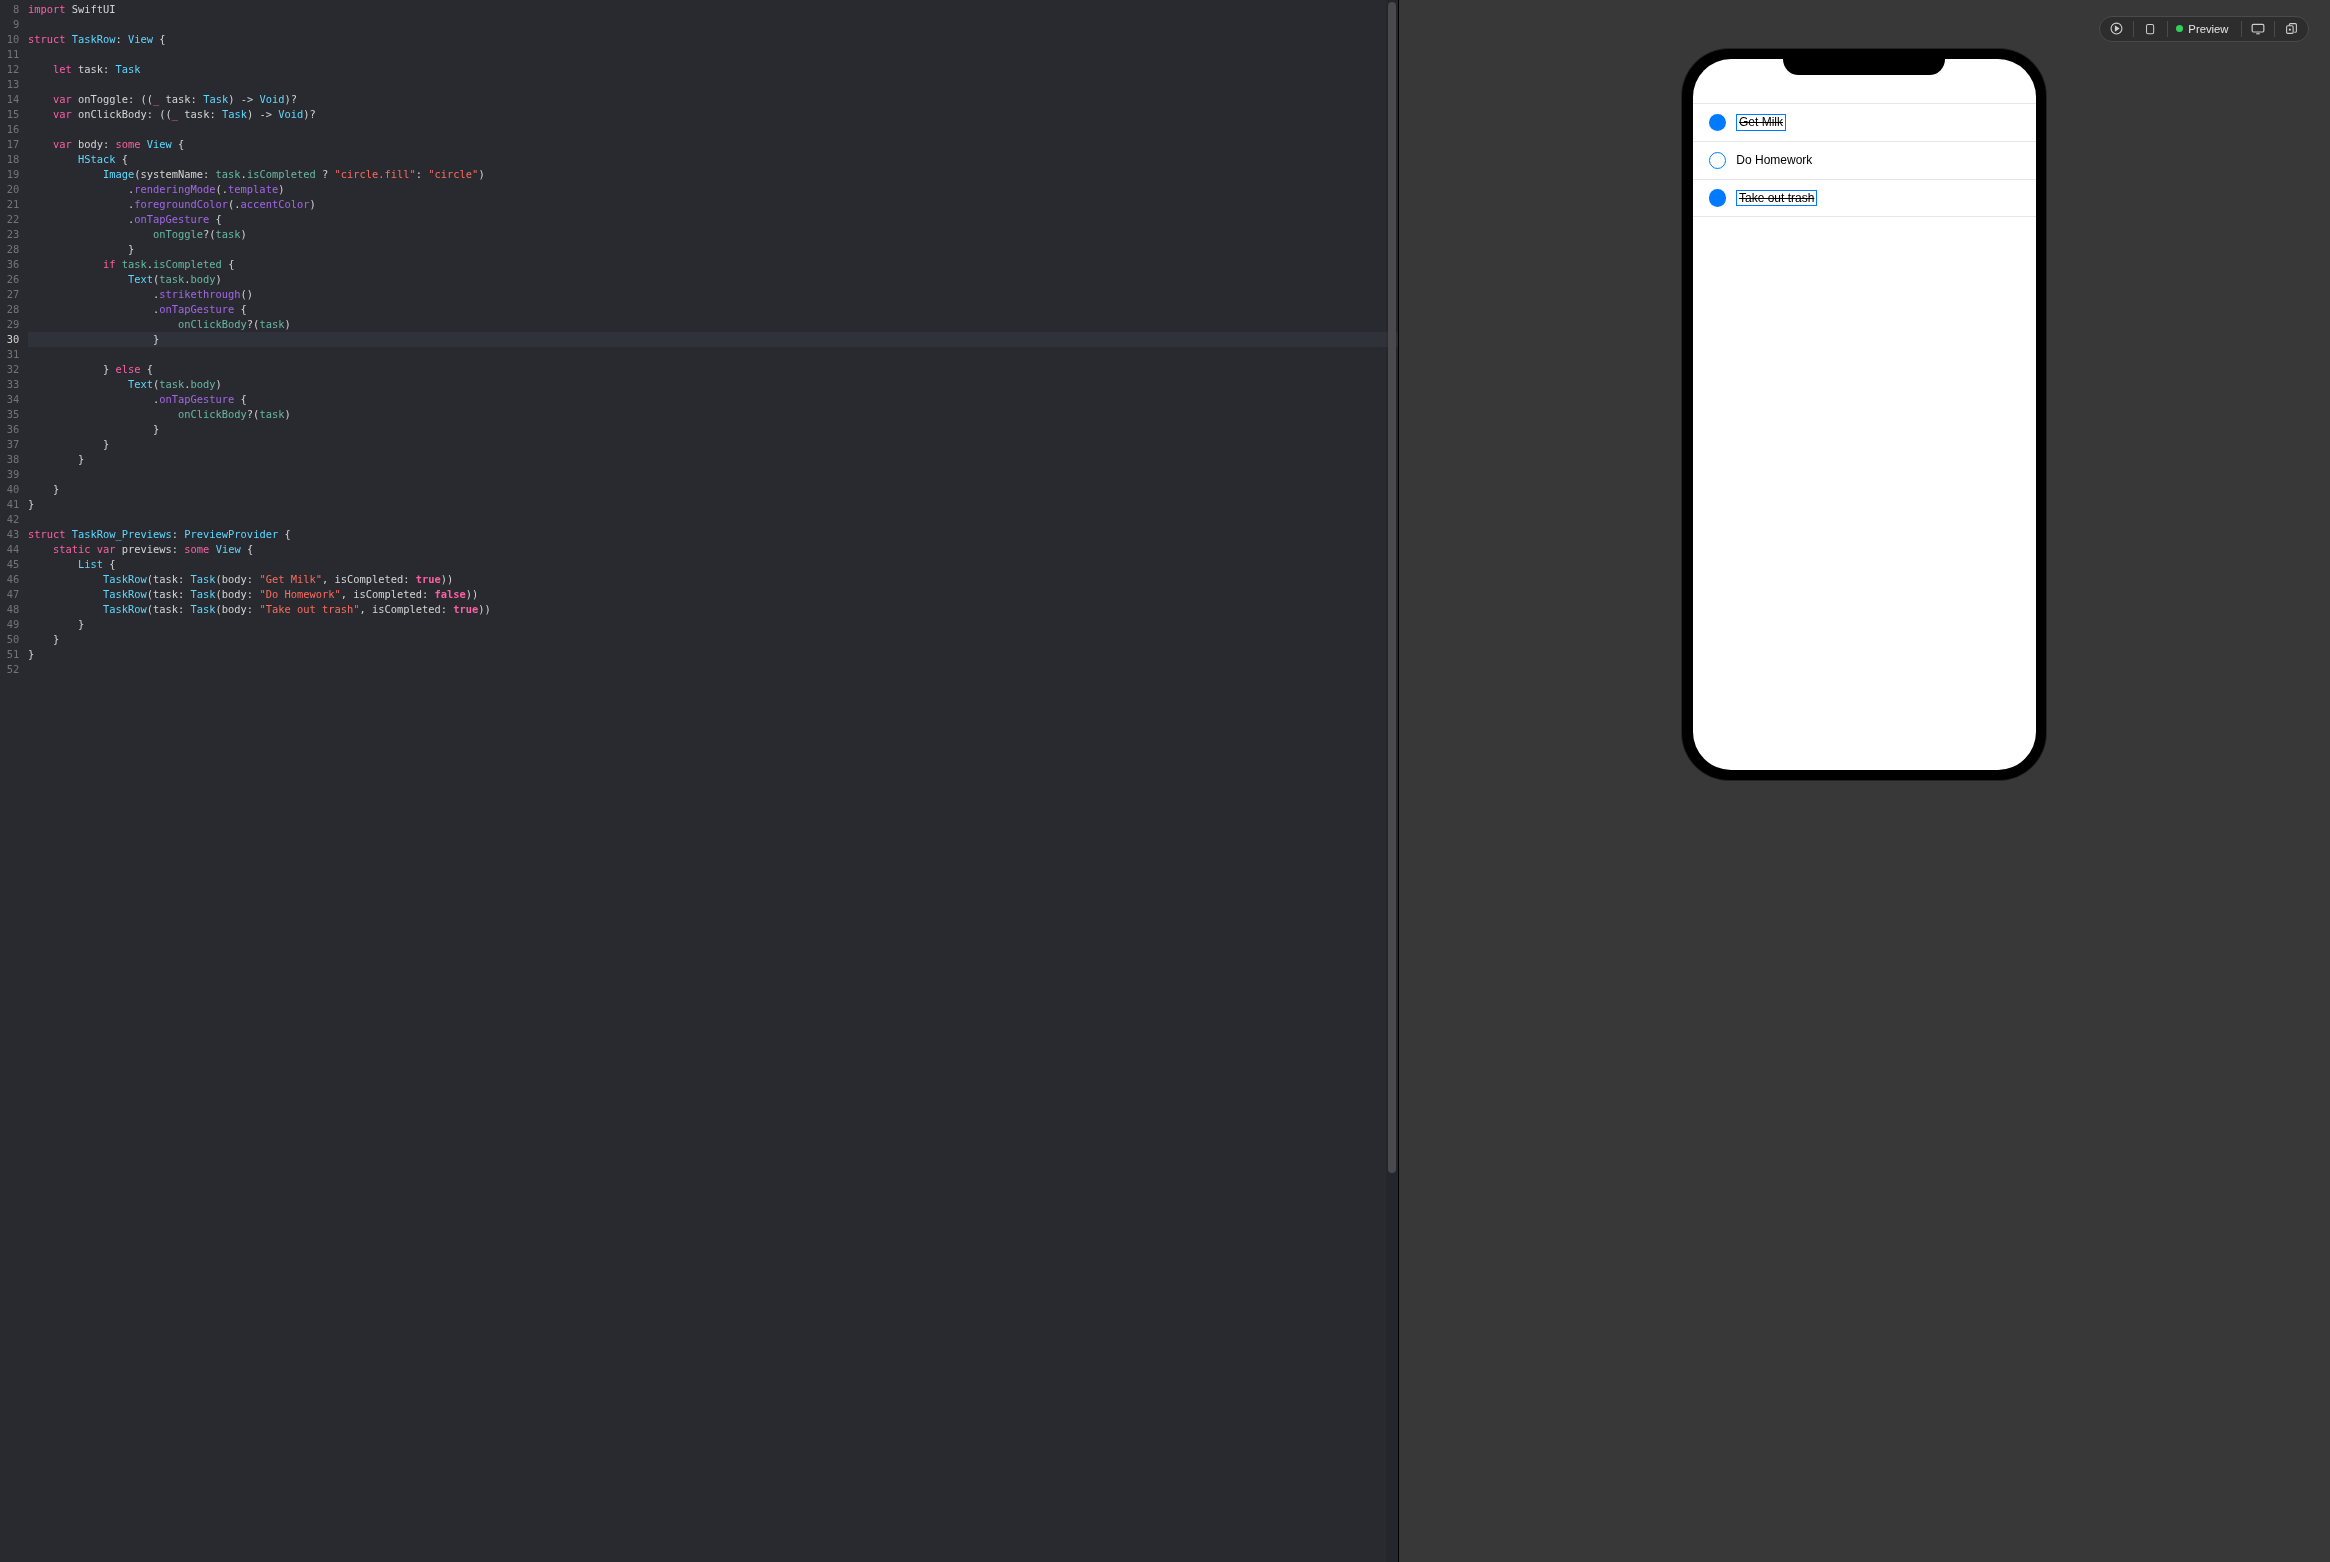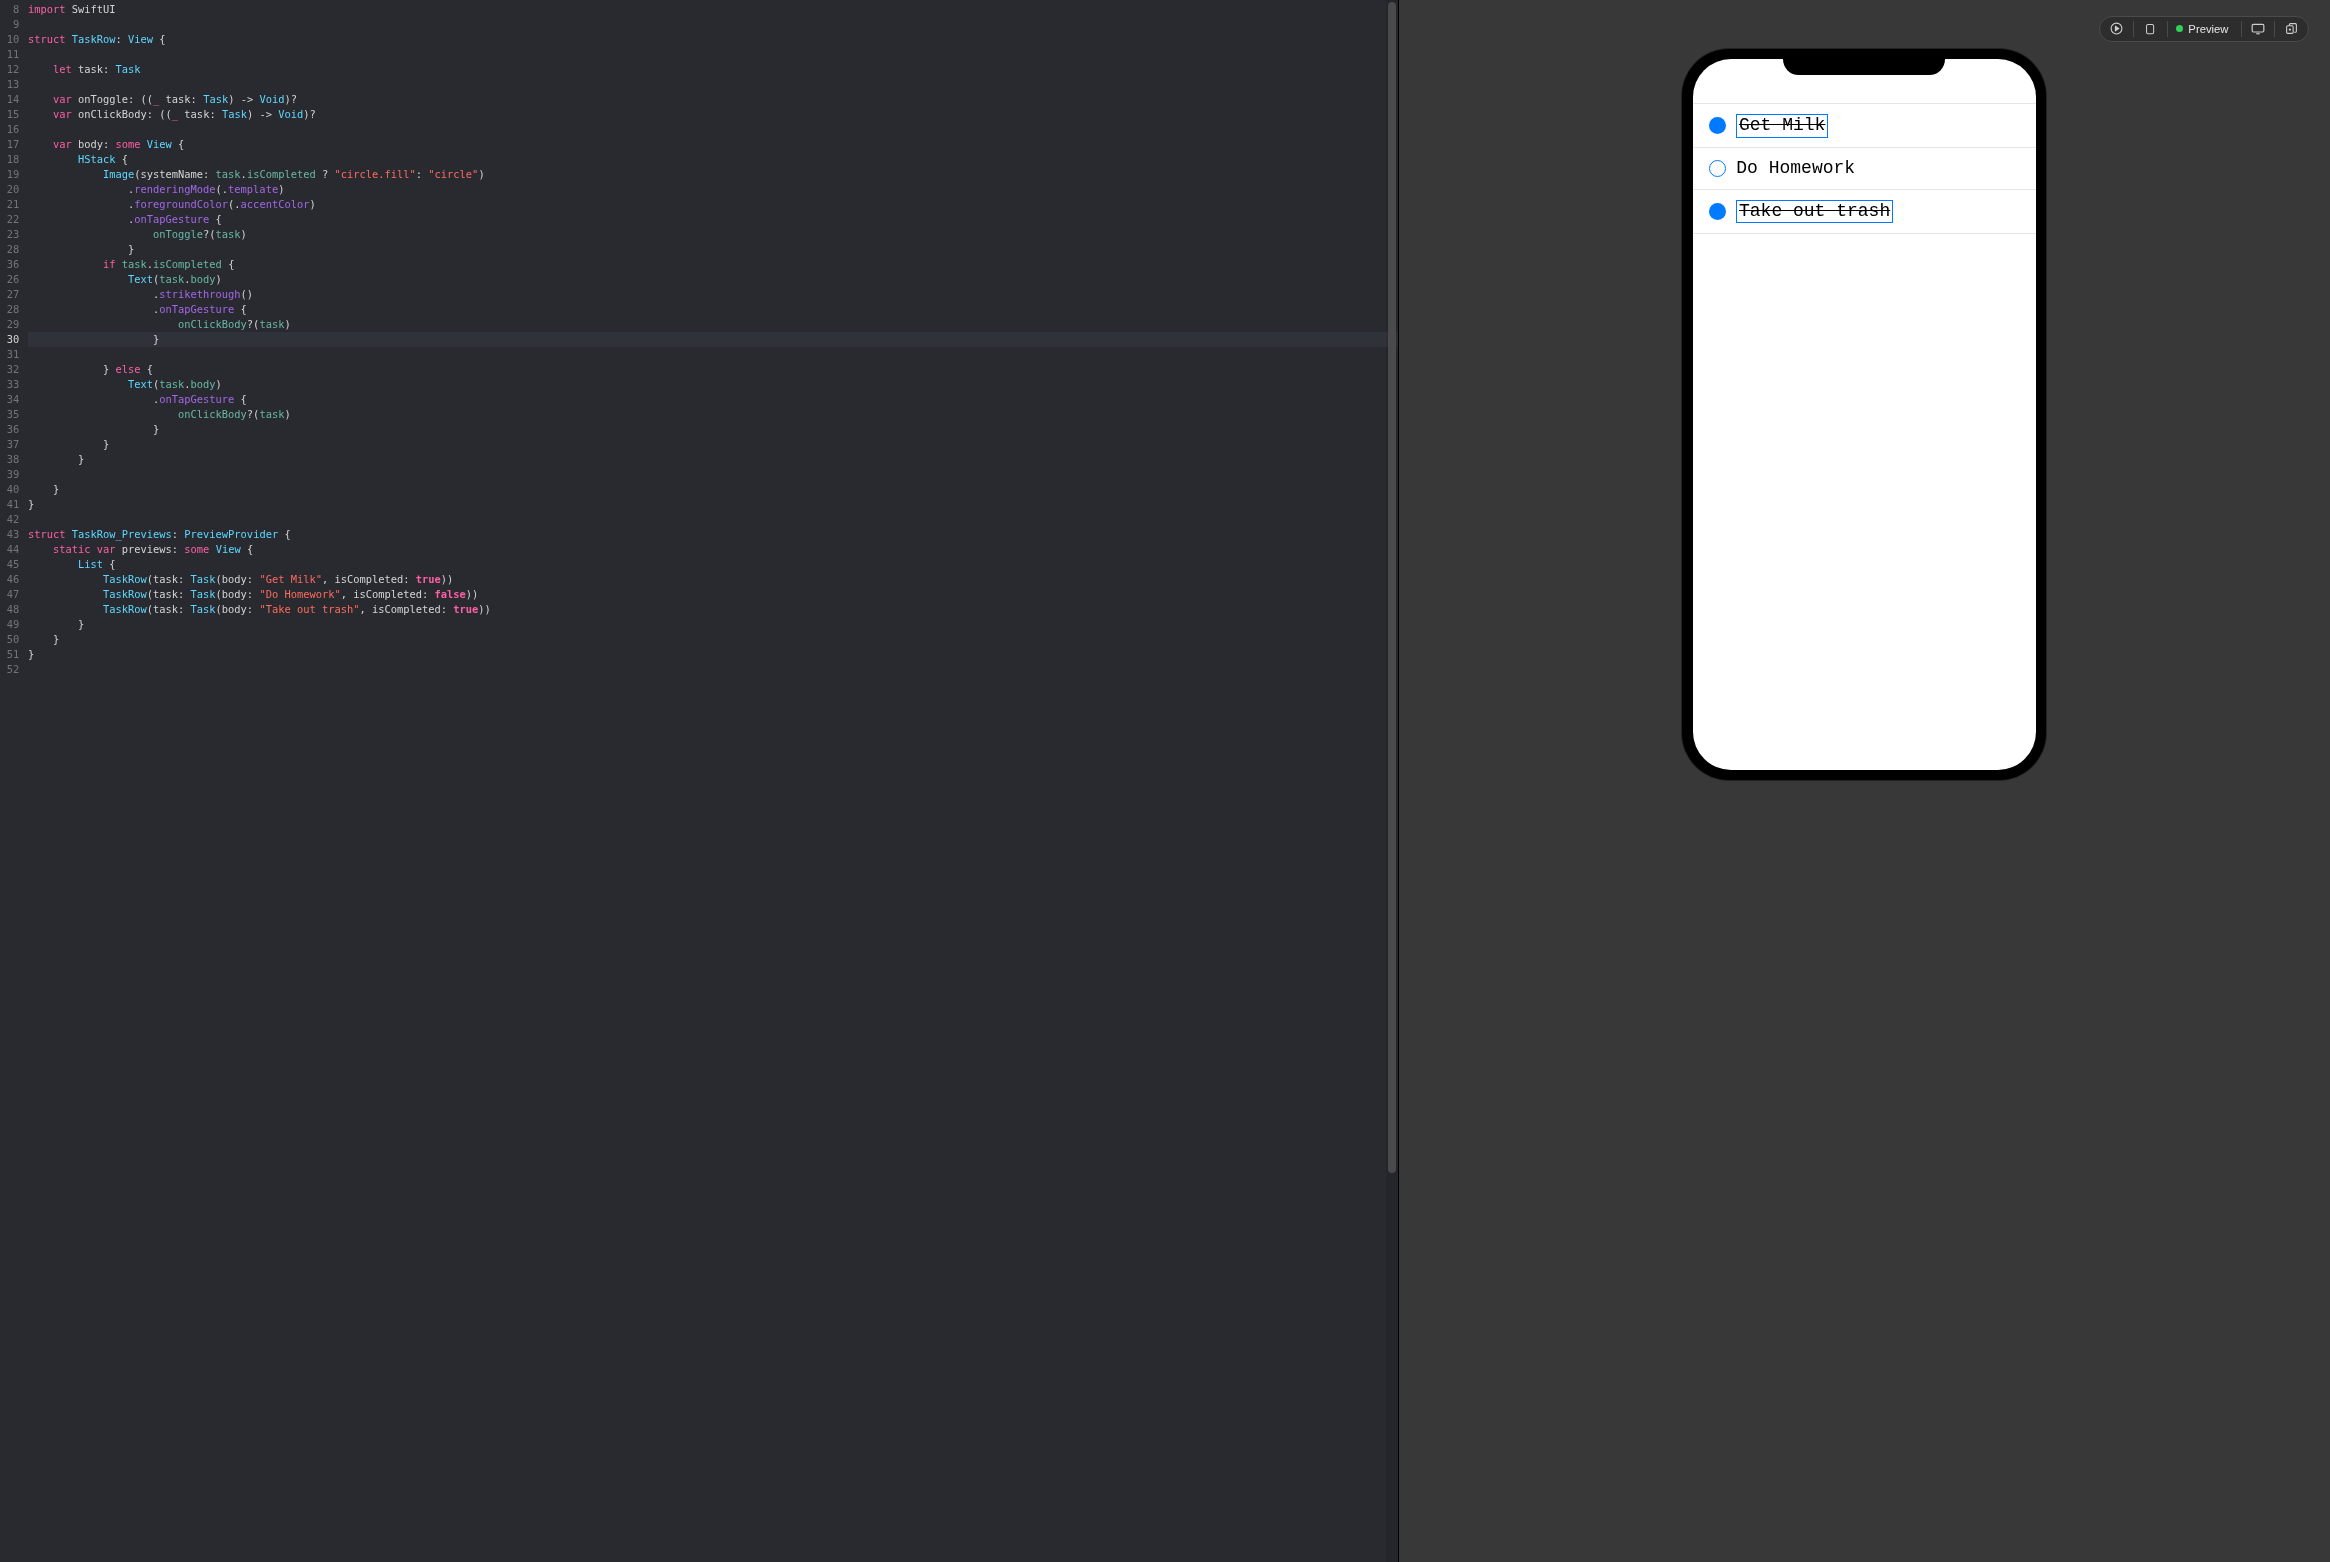--- a/index.html
+++ b/index.html
@@ -169,23 +169,22 @@
 .list {
   padding-top: 44px;
   font-family: -apple-system, BlinkMacSystemFont, sans-serif;
 }
 .task-row {
   display: flex;
   align-items: center;
   gap: 10.4px;
   padding: 9.6px 15.7px;
   border-bottom: 0.9px solid #e5e5ea;
-  font-size: 18px;
+  font-size: 12px;
   color: #000;
-  font-family: Liberation Mono, monospace;
 }
 .task-row:first-child {
   border-top: 0.9px solid #e5e5ea;
 }
 .circle {
   width: 17.4px;
   height: 17.4px;
   border-radius: 50%;
   flex-shrink: 0;
 }

